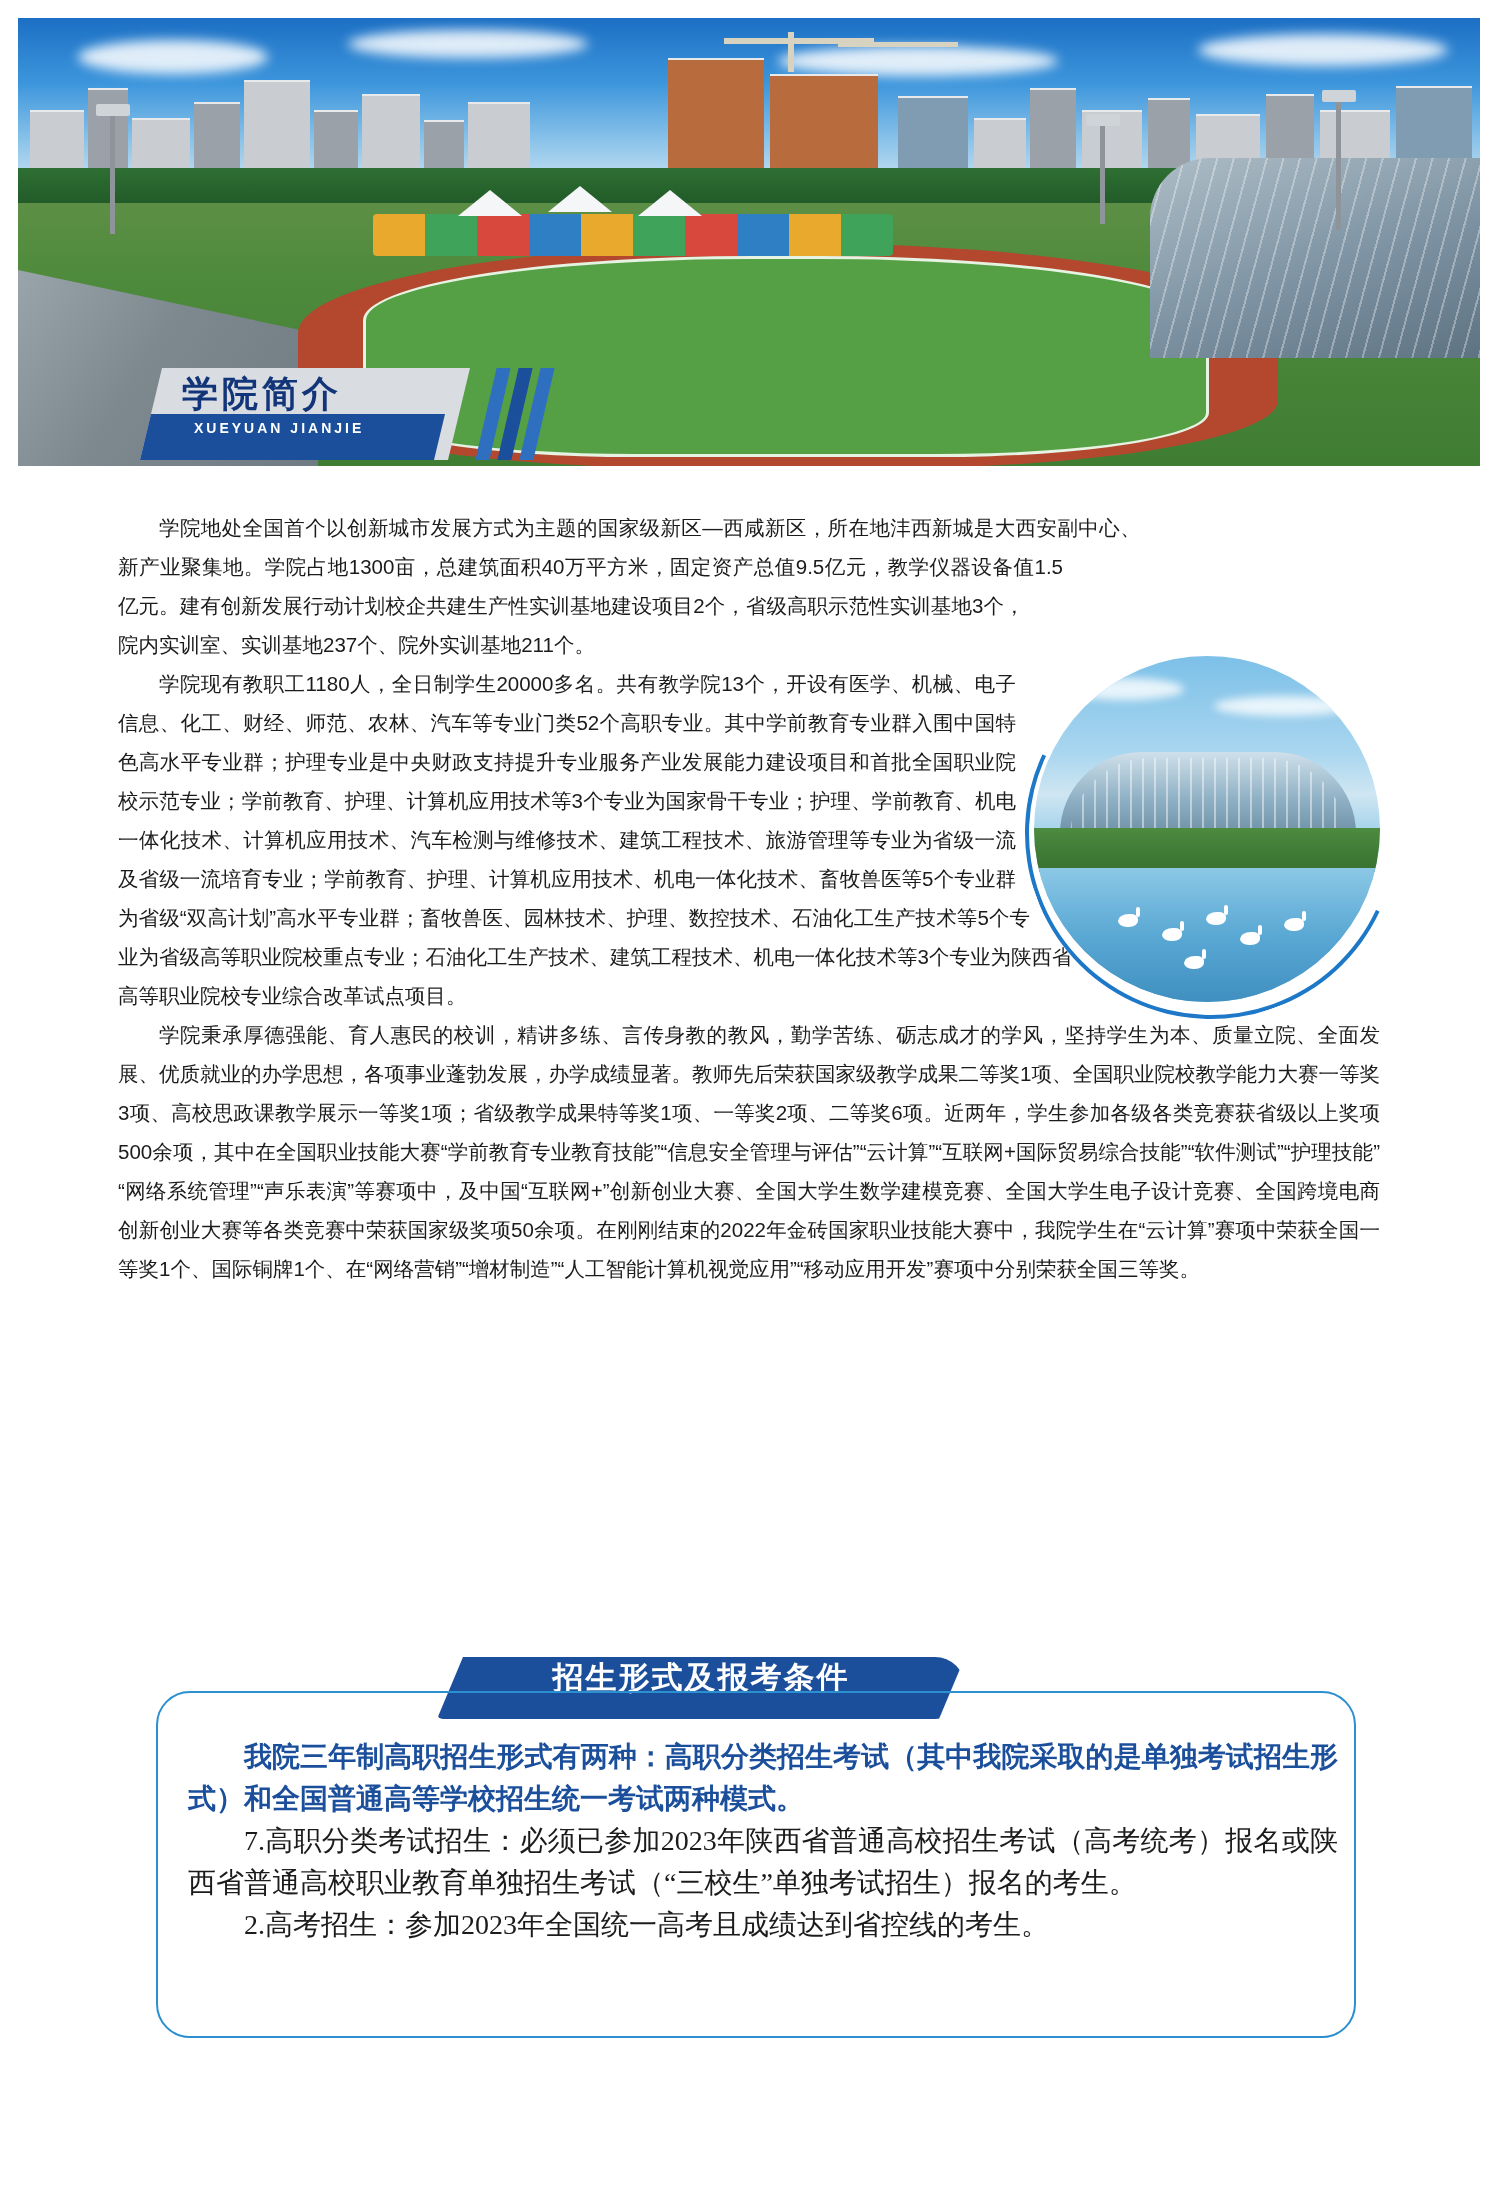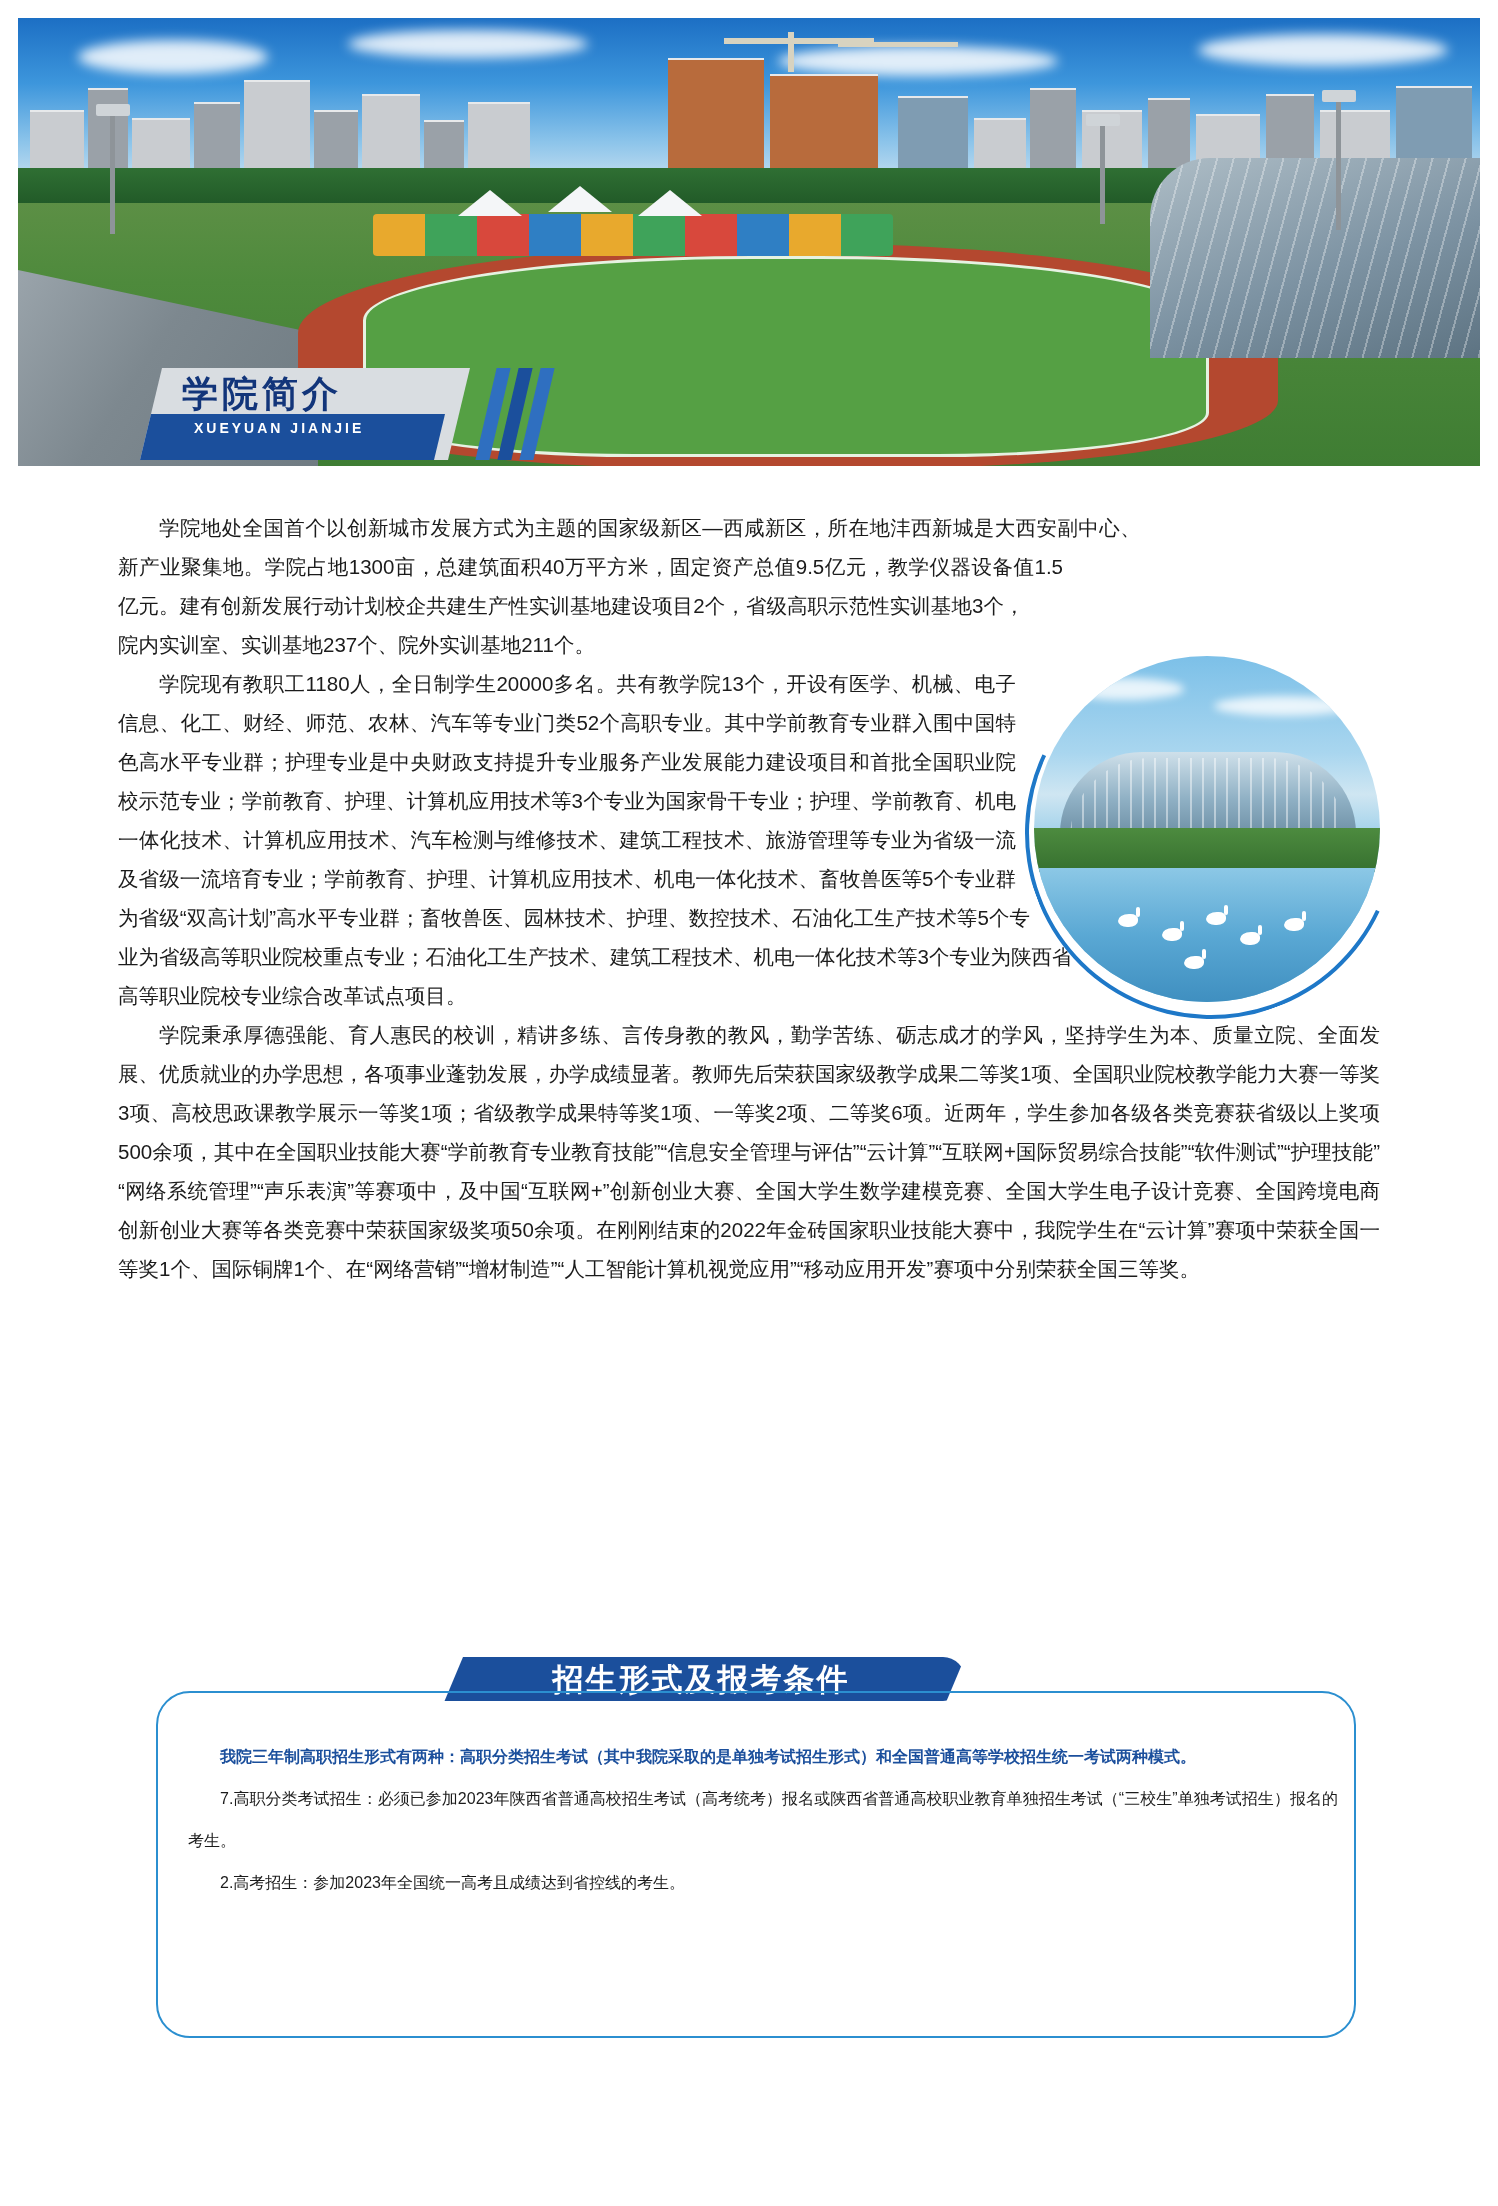--- a/index.html
+++ b/index.html
@@ -234,26 +234,26 @@
     position: absolute; right: -2px; top: -7px;
     width: 4px; height: 10px; background: #ffffff; border-radius: 2px;
   }
 
   
   .pill {
     position: absolute;
     left: 437px;
     top: 1657px;
     width: 528px;
-    height: 44px;
+    height: 62px;
     background: #1b4f9c;
     border-radius: 6px 30px 30px 6px;
     clip-path: polygon(26px 0, 528px 0, 502px 62px, 0 62px);
     display: flex;
-    align-items: flex-end;
+    align-items: flex-start;
     justify-content: center;
   }
   .pill span {
     color: #fff;
     font-size: 31px;
     font-weight: bold;
     letter-spacing: 2px;
   }
 
   
@@ -265,24 +265,25 @@
     height: 347px;
     border: 2px solid #2b8fd0;
     border-radius: 34px;
     box-sizing: border-box;
   }
   .box-inner {
     position: absolute;
     left: 188px;
     top: 1736px;
     width: 1150px;
-    font-size: 16px;
+    font-size: 28px;
     line-height: 42px;
     color: #1b1b1b;
     text-align: justify;
+    font-family: Liberation Serif, serif;
   }
   .box-inner p { margin: 0; text-indent: 2em; }
   .lead {
     color: #1b4f9c;
     font-weight: bold;
   }
 </style>
 </head>
 <body>
 

